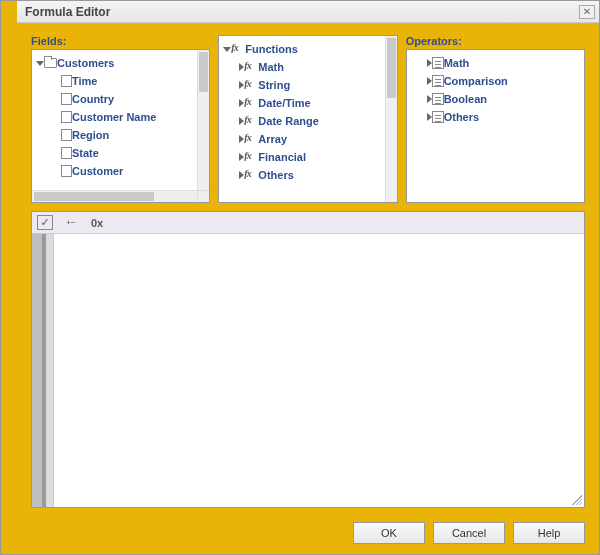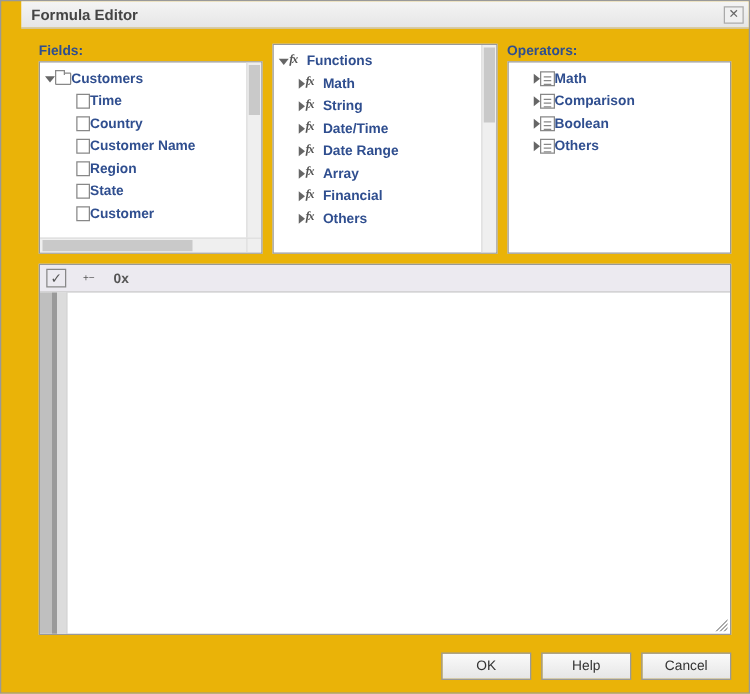--- a/index.html
+++ b/index.html
@@ -441,17 +441,17 @@
       </div>
       <div class="editor-body">
         <div class="gutter"></div>
         <div class="editor-text"></div>
       </div>
       <div class="resize-grip"></div>
     </div>
 
     <div class="footer">
       <div class="btn">OK</div>
+      <div class="btn">Cancel</div>
       <div class="btn">Help</div>
-      <div class="btn">Cancel</div>
     </div>
   </div>
 </div>
 
 </body></html>

